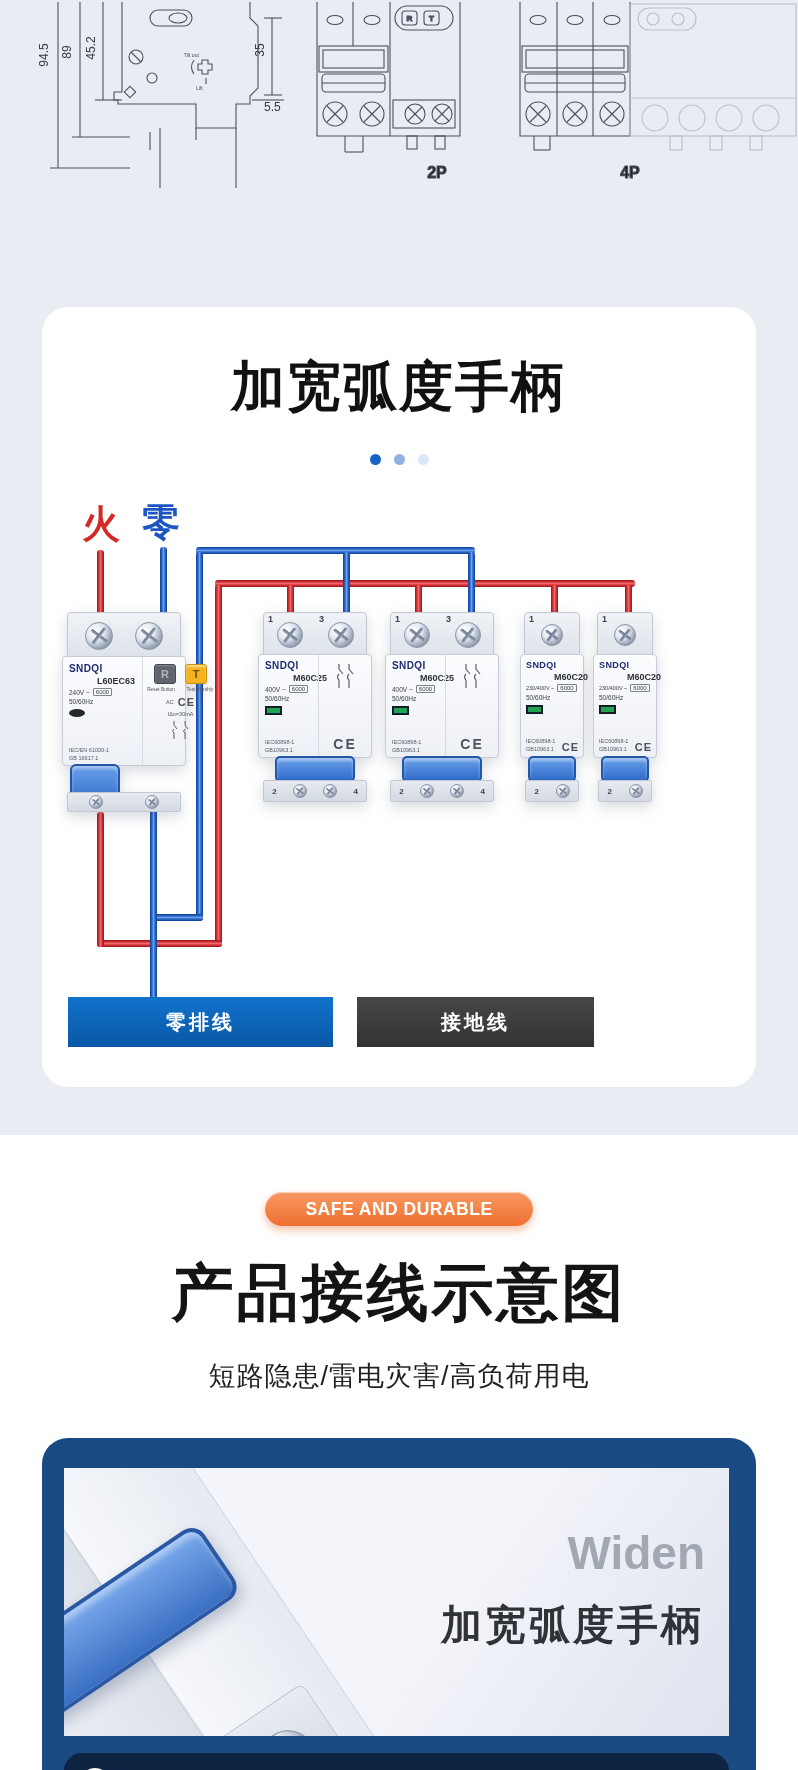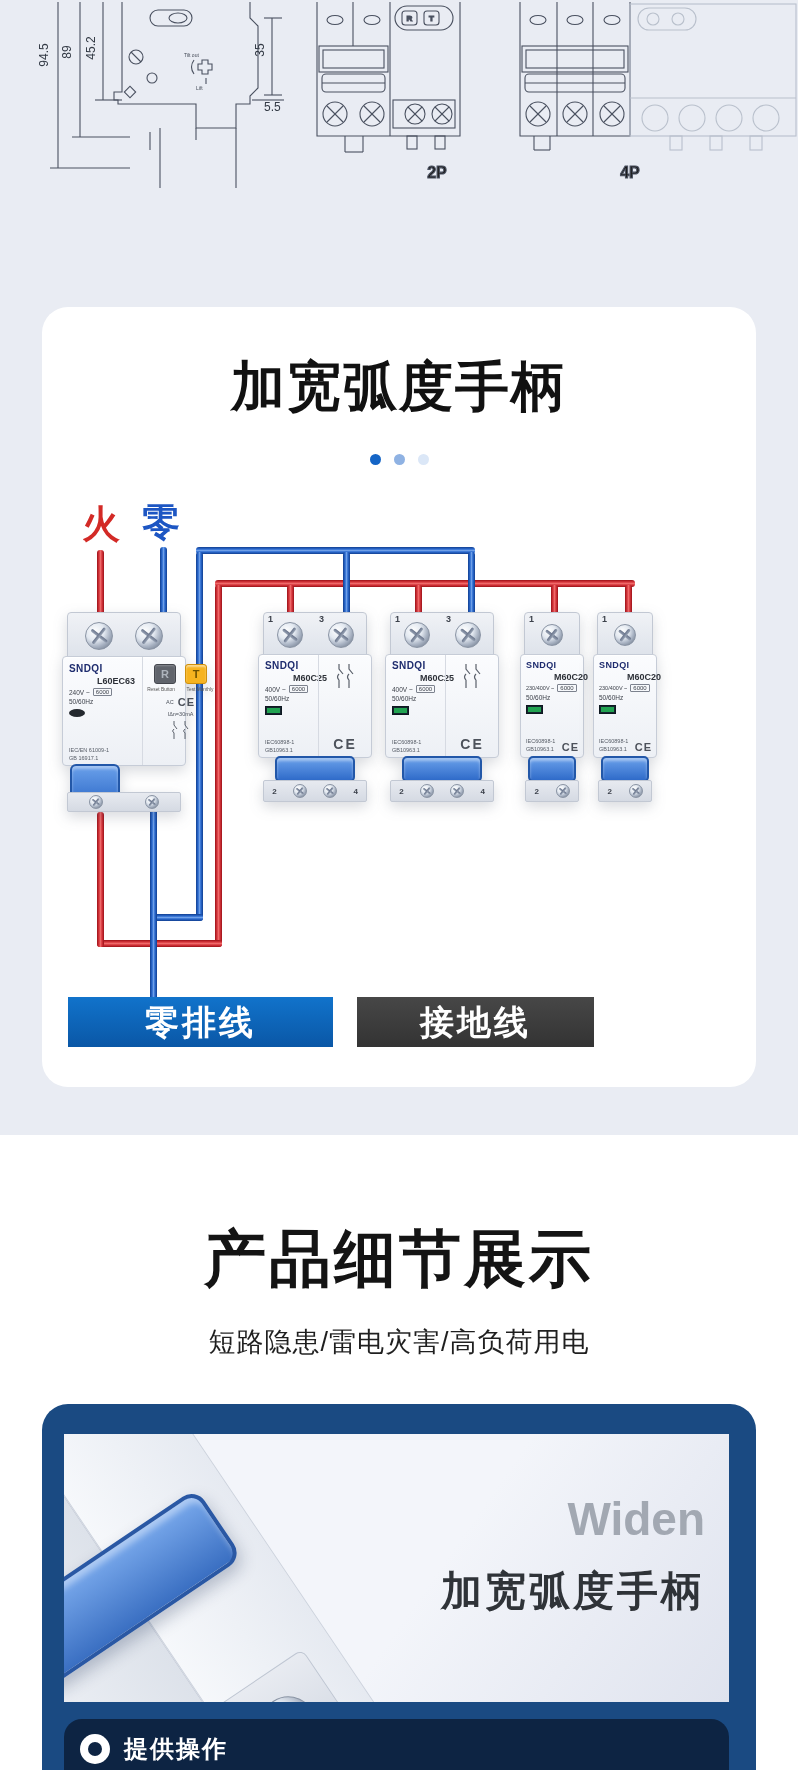--- a/index.html
+++ b/index.html
@@ -78,21 +78,21 @@
   .btn-r{background:#60646c;border:1px solid #44474e;color:#aeb4bd;box-shadow:inset 0 1px 2px rgba(255,255,255,.25);}
   .btn-t{background:#f6b31f;border:1px solid #cf900c;color:#6e5100;box-shadow:inset 0 2px 2px rgba(255,255,255,.5);}
   .rc-caps{display:flex;gap:9px;font-size:4.8px;color:#555;text-align:center;line-height:1.25;}
   .rc-caps span{width:30px;}
   .rc-small{font-size:5.5px;color:#4c525c;display:flex;gap:4px;align-items:center;}
   .ce-sm{font-size:11px;font-weight:700;letter-spacing:1px;color:#4d525b;}
   .rc-oval{width:16px;height:8px;background:#23282e;border-radius:50%;margin:2px 0;}
   .rc-handle{position:absolute;top:152px;left:8px;width:50px;height:42px;background:linear-gradient(#6aa0ea,#2f6bc9);border:2px solid #2257a8;border-radius:6px;box-shadow:inset 0 3px 3px rgba(255,255,255,.4);box-sizing:border-box;}
   .rcbo .b-bot{height:18px;}
 
-  .busbar{position:absolute;height:50px;line-height:50px;text-align:center;color:#fff;font-size:34px;font-weight:700;letter-spacing:3px;z-index:3;}
+  .busbar{position:absolute;height:50px;line-height:50px;text-align:center;color:#fff;font-size:20px;font-weight:700;letter-spacing:3px;z-index:3;}
   .busbar.neutral{background:linear-gradient(#1173cb,#0a57a6);}
   .busbar.ground{background:linear-gradient(#474747,#333);}
 
   
   .details-section{background:#fff;padding-top:57px;}
   .badge{display:block;width:fit-content;margin:0 auto;height:34px;line-height:34px;padding:0 40px;border-radius:17px;
     background:linear-gradient(#f79a63,#ee6f2f);color:#fff;font-size:17.5px;font-weight:800;letter-spacing:.5px;
     box-shadow:0 4px 9px rgba(238,113,55,.45), inset 0 1px 0 rgba(255,255,255,.55);}
   .d-title{margin-top:30px;text-align:center;font-size:62px;line-height:74px;font-weight:900;color:#141414;letter-spacing:3px;}
   .d-sub{margin-top:30px;text-align:center;font-size:27px;line-height:32px;color:#1f1f1f;letter-spacing:1px;}
@@ -474,21 +474,22 @@
           <span class="screw s14"></span>
         </div>
       </div>
 
       <div class="busbar neutral" style="left:26px;top:690px;width:265px">零排线</div>
       <div class="busbar ground" style="left:315px;top:690px;width:237px">接地线</div>
     </div>
   </div>
 
   <div class="details-section">
-    <div class="d-title">产品细节展示</div>
+    <span class="badge">SAFE AND DURABLE</span>
+    <div class="d-title">产品接线示意图</div>
     <div class="d-sub">短路隐患/雷电灾害/高负荷用电</div>
 
     <div class="feature-card">
       <div class="photo">
         <div class="pb-wrap">
           <div class="pb-p1"></div>
           <div class="pb-p2"></div>
 
           <div class="pb-handle"></div>
 

